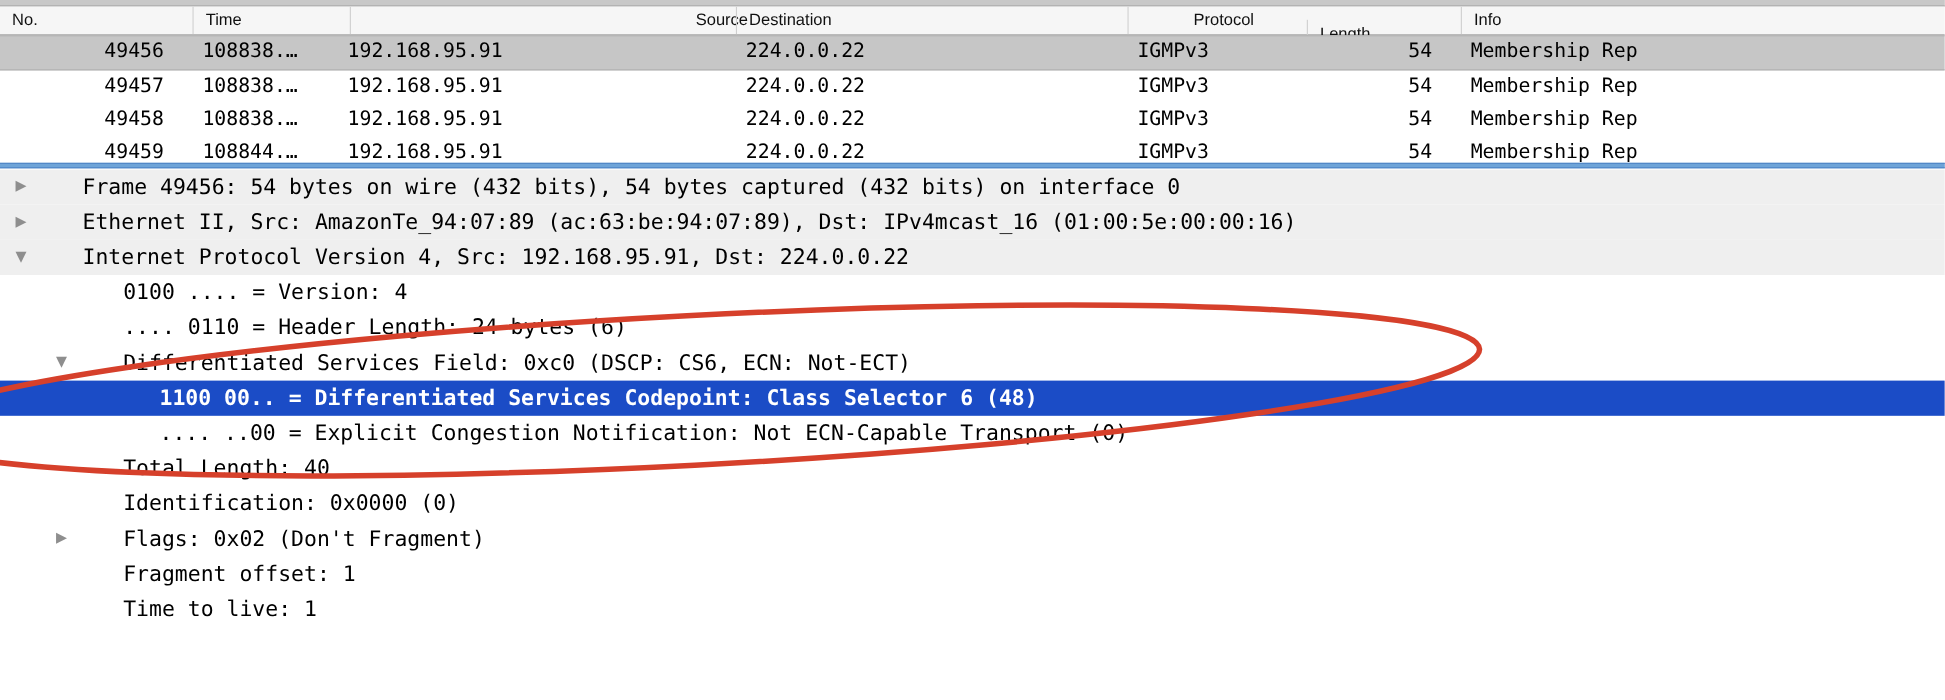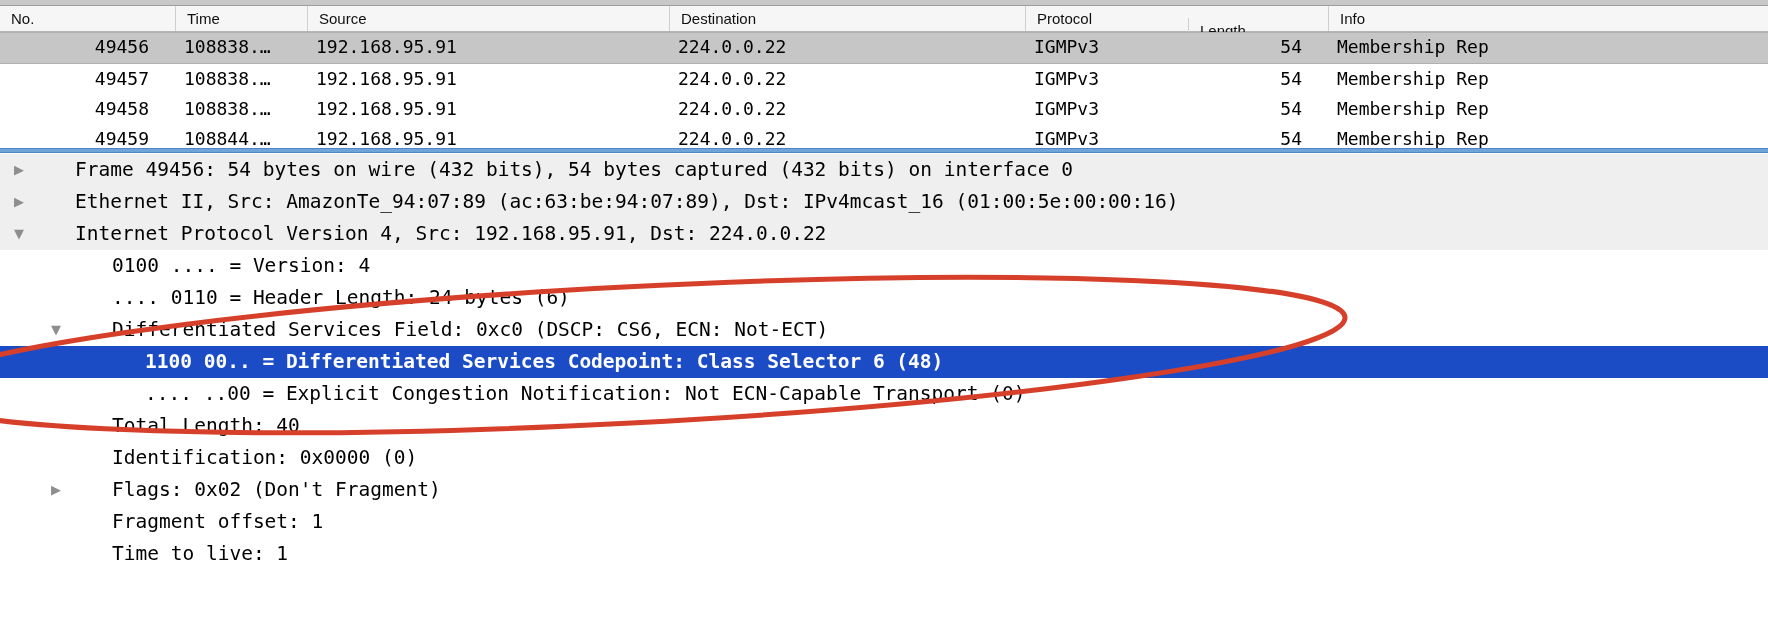--- a/index.html
+++ b/index.html
@@ -165,23 +165,23 @@
 <body>
 
 <div id="app">
 
   <div class="top-strip"></div>
 
   <div class="packet-list">
     <div class="column-header">
         <div class="col-head first" style="left: 0px; width: 175px;">No.</div>
         <div class="col-head" style="left: 175px; width: 132px;">Time</div>
-        <div class="col-head" style="left: 307px; width: 362px;">Source</div>
+        <div class="col-head" style="left: 318px; width: 362px; text-align: right;">Source</div>
         <div class="col-head" style="left: 669px; width: 356px;">Destination</div>
-        <div class="col-head" style="left: 1025px; width: 163px;">Protocol</div>
+        <div class="col-head" style="left: 1025px; width: 163px; text-align: center;">Protocol</div>
         <div class="col-head" style="left: 1188px; width: 140px; margin-top: 12px;">Length</div>
         <div class="col-head" style="left: 1328px; width: 440px;">Info</div>
       </div>
     <div id="plist-rows">
         <div class="plist-row selected-row">
           <div class="cell num" style="left: 0px; width: 149px;">49456</div>
           <div class="cell" style="left: 175px; width: 123px; padding-left: 9px;">108838.…</div>
           <div class="cell" style="left: 307px; width: 353px; padding-left: 9px;">192.168.95.91</div>
           <div class="cell" style="left: 669px; width: 347px; padding-left: 9px;">224.0.0.22</div>
           <div class="cell" style="left: 1025px; width: 154px; padding-left: 9px;">IGMPv3</div>

